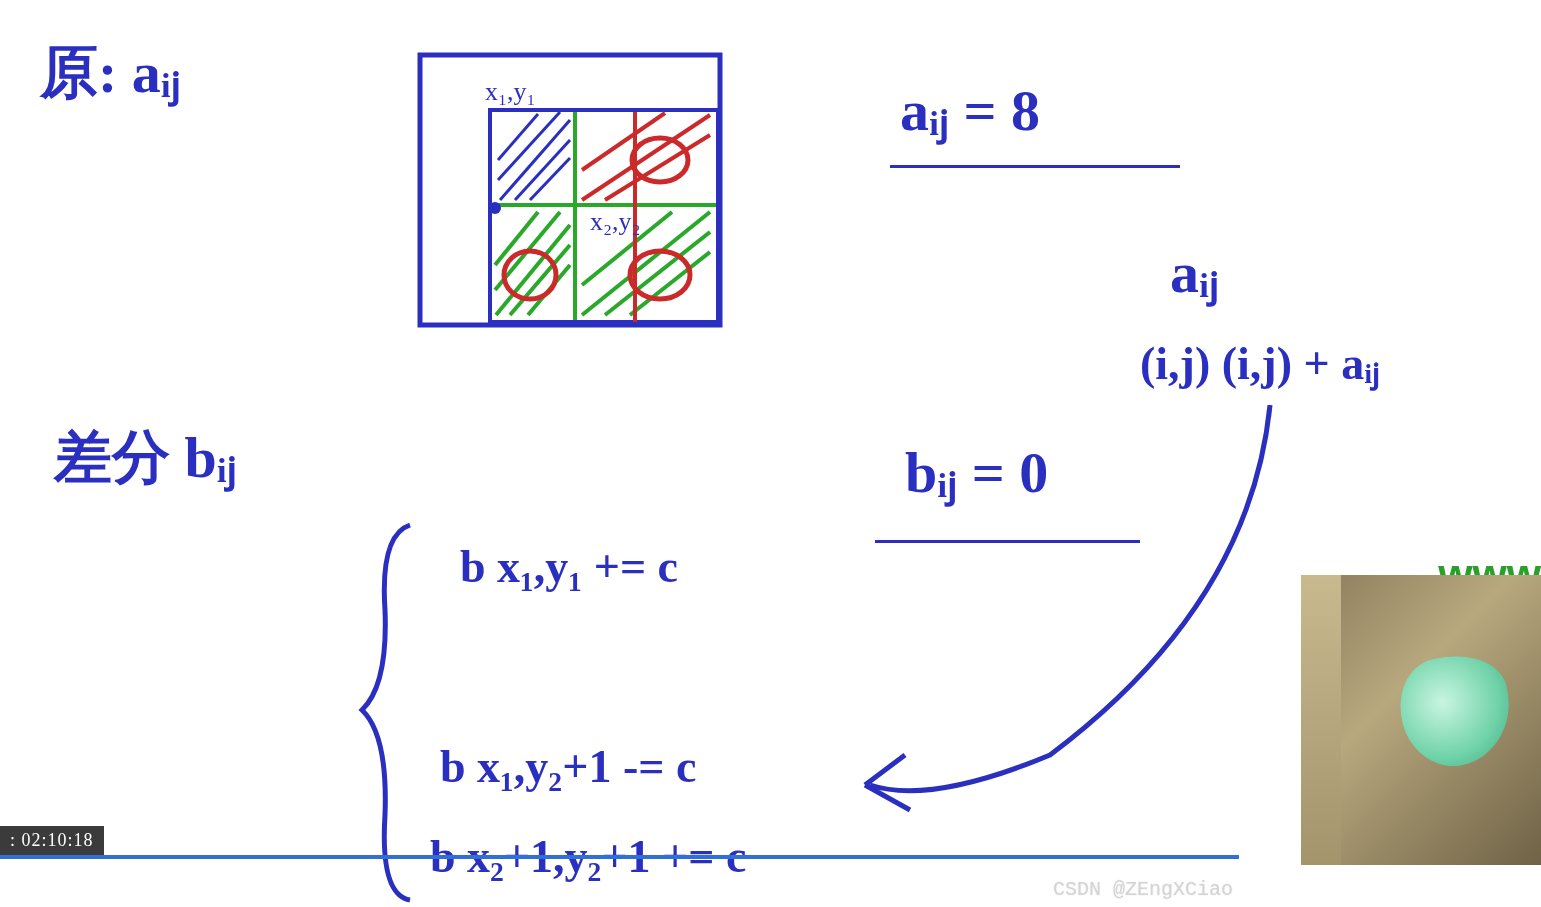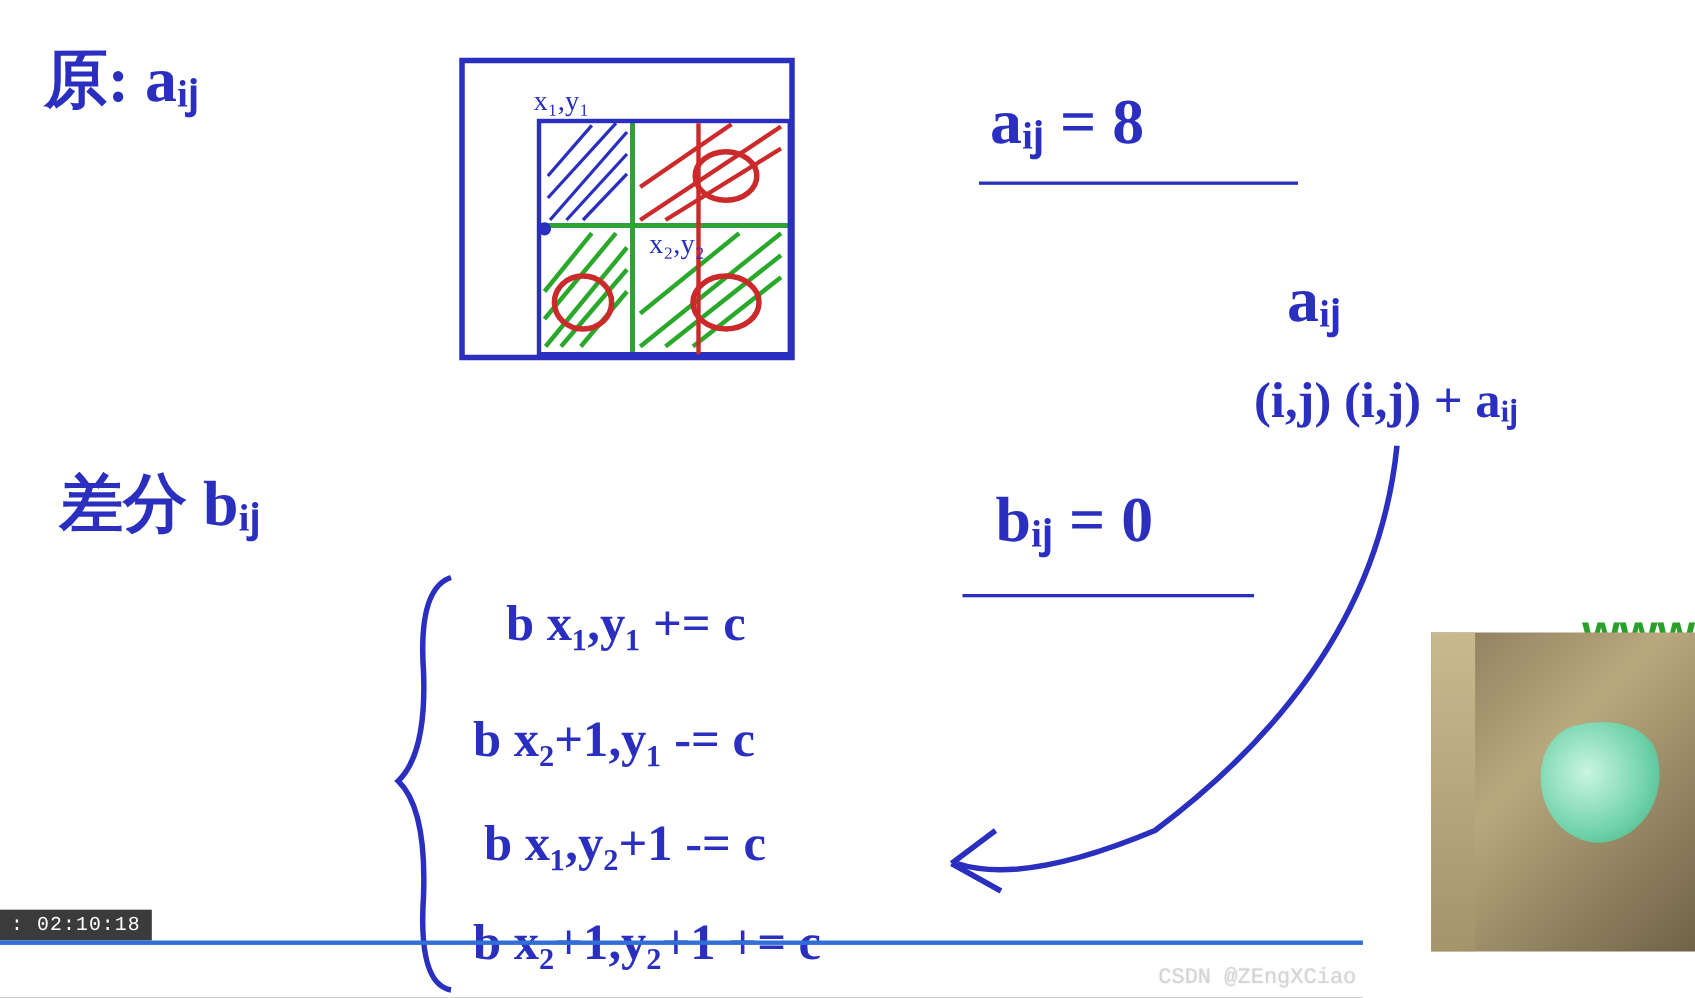--- a/index.html
+++ b/index.html
@@ -6,21 +6,21 @@
   html, body { width: 1541px; height: 907px; overflow: hidden; background: #fff; font-family: "Segoe Script", "Comic Sans MS", cursive; }
   .stage { position: relative; width: 1239px; height: 907px; background: #404040; }
   .whiteboard { position: absolute; left: 0; top: 0; width: 1541px; height: 907px; background: #fff; }
   .ink { position: absolute; color: #2a2fbf; font-weight: 600; white-space: nowrap; }
   .ink.lg { font-size: 58px; }
   .ink.md { font-size: 46px; }
   .underline { position: absolute; background: #2a2fbf; height: 3px; }
   .timestamp {
     position: absolute; left: 0; bottom: 52px;
     background: #3b3b3b; color: #fff;
-    font-family: Liberation Mono, monospace; font-size: 18px;
+    font-family: Liberation Serif, serif; font-size: 18px;
     padding: 4px 10px; letter-spacing: 1px;
   }
   .progress { position: absolute; left: 0; right: 0; bottom: 48px; height: 4px; background: #2f6fd6; }
   .watermark {
     position: absolute; right: 6px; bottom: 6px;
     font-family: Liberation Mono, monospace; font-size: 20px; color: rgba(210,210,210,.95);
     text-shadow: 0 0 2px rgba(0,0,0,.1);
   }
   .www {
     position: absolute; right: 0; top: 530px;
@@ -116,21 +116,20 @@
 <span class="ink lg" style="left:905px; top:430px;">bᵢⱼ = 0</span>
 <div class="underline" style="left:875px; top:540px; width:265px;"></div>
 
 <span class="ink lg" style="left:54px; top:415px;">差分  bᵢⱼ</span>
 
 <svg class="brace" width="80" height="390">
   <path d="M60 10 Q30 20 35 95 Q38 170 12 195 Q38 220 35 300 Q30 380 60 385" fill="none" stroke="#2a2fbf" stroke-width="5"></path>
 </svg>
 
 <span class="ink md" style="left:440px; top:540px;margin-left:20px;">b x₁,y₁  += c</span>
-<span class="ink md" style="left:430px; top:645px;">b x₂+1,y₁  -= c</span>
 <span class="ink md" style="left:440px; top:740px;text-align:right;">b x₁,y₂+1  -= c</span>
 <span class="ink md" style="left:430px; top:830px;">b x₂+1,y₂+1  += c</span>
 
 <svg class="arrow" width="440" height="420">
   <path d="M420 0 Q400 200 200 350 Q80 400 20 380" fill="none" stroke="#2a2fbf" stroke-width="5"></path>
   <path d="M15 380 L55 350 M15 380 L60 405" fill="none" stroke="#2a2fbf" stroke-width="5"></path>
 </svg>
 
 <span class="www">www</span>
 <div class="webcam">

